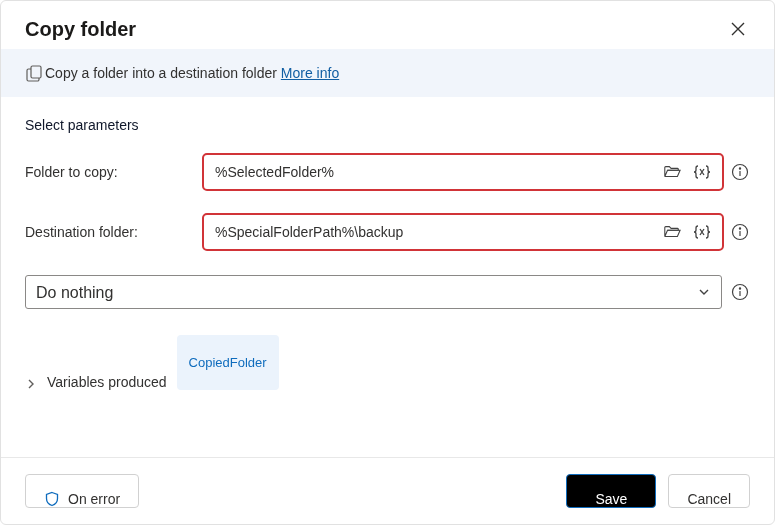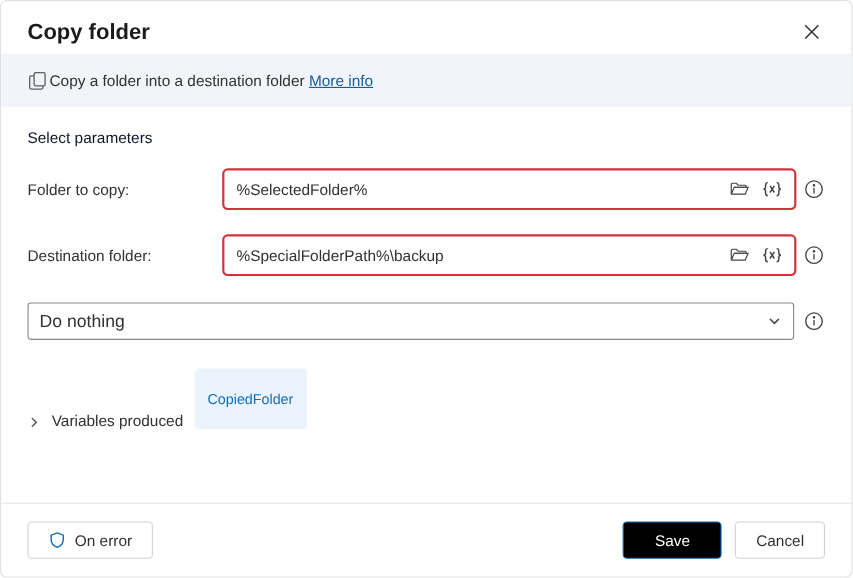--- a/index.html
+++ b/index.html
@@ -148,21 +148,21 @@
       border-top: 1px solid #e8e8e8;
     }
     .btn {
       height: 34px;
       padding: 0 18px;
       border-radius: 4px;
       font-size: 14px;
       font-family: inherit;
       cursor: pointer;
       display: inline-flex;
-      align-items: center;
+      align-items: flex-end;
       gap: 8px;
       border: 1px solid #d1d1d1;
       background: #fff;
       color: #323130;
     }
     .btn.primary {
       background: #000000;
       border-color: #0f6cbd;
       color: #fff;
       font-weight: 400;

